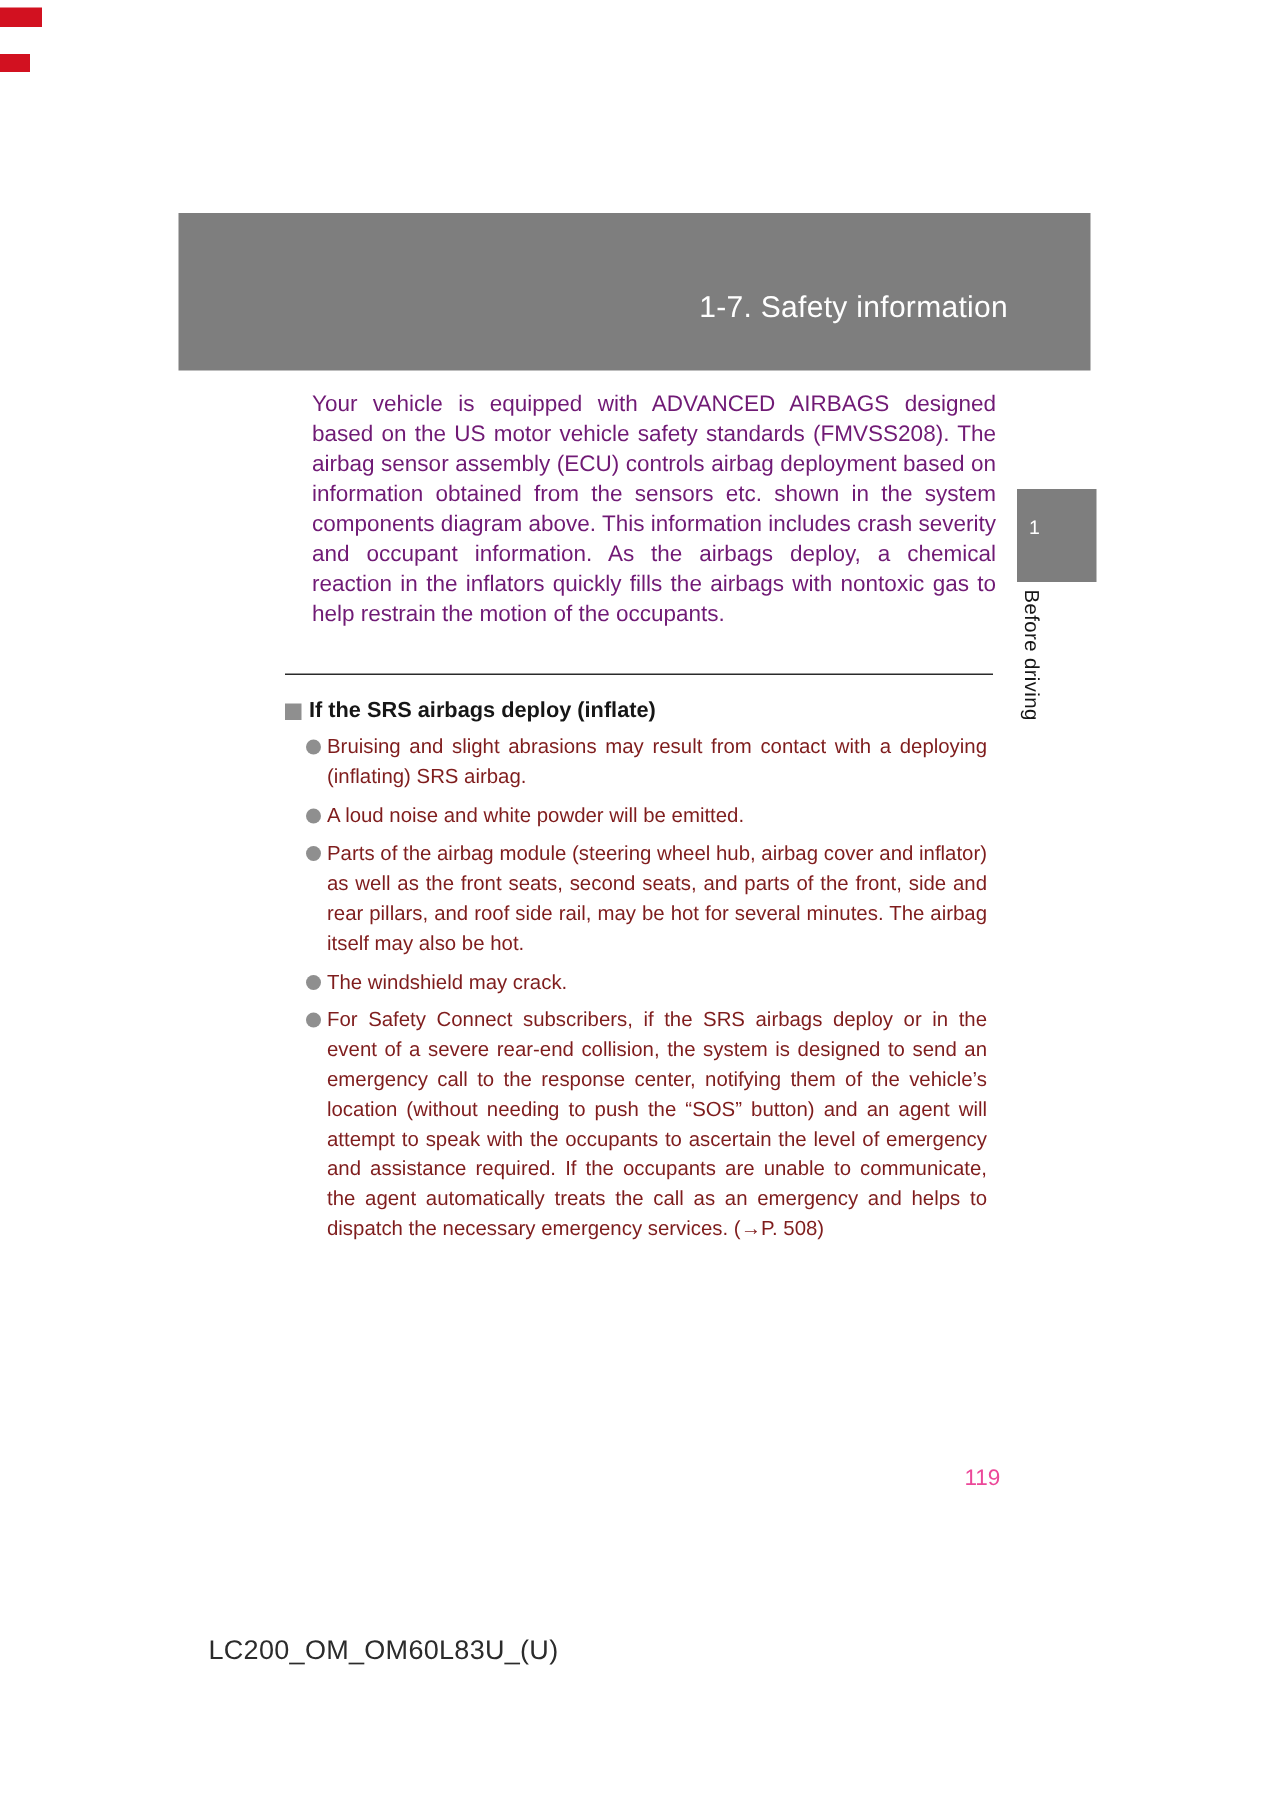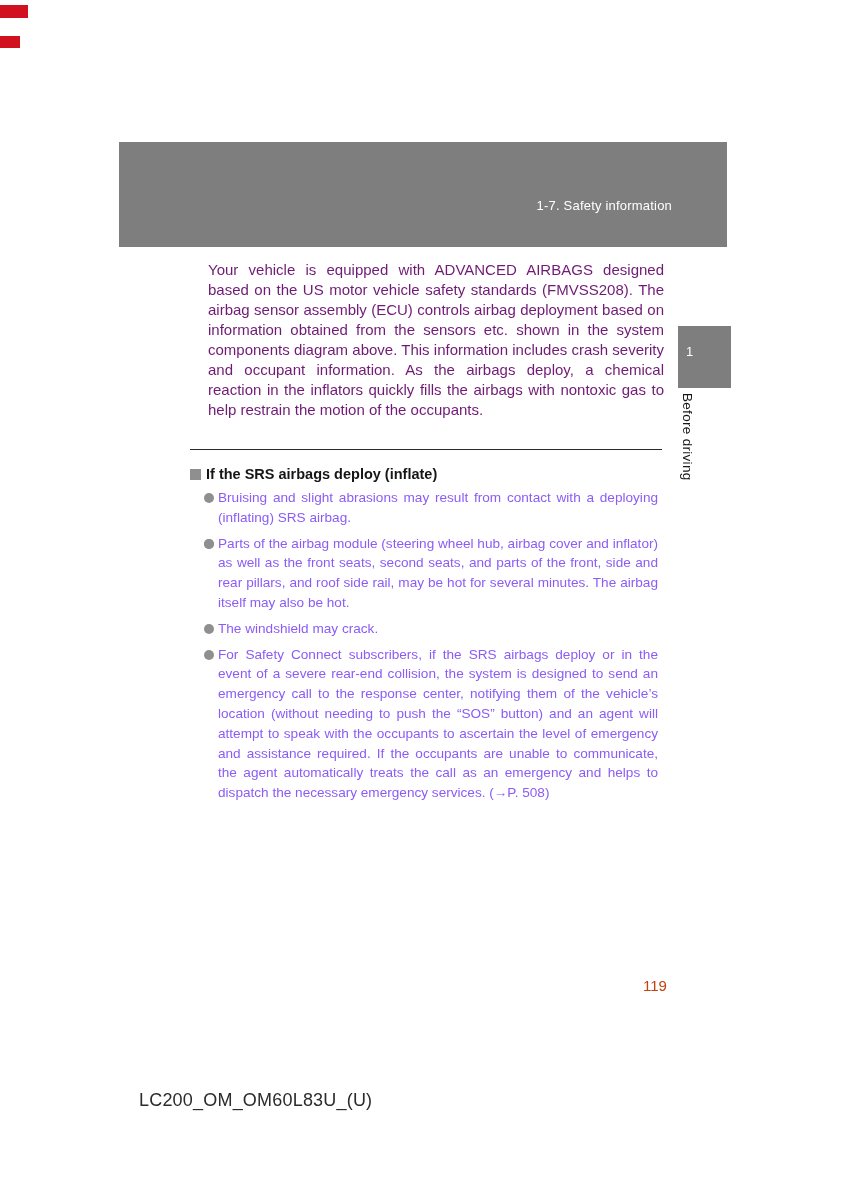--- a/index.html
+++ b/index.html
@@ -24,21 +24,21 @@
     width: 608px; height: 105px;
     background: #7e7e7e;
     display: flex;
     align-items: center;
     justify-content: flex-end;
     box-sizing: border-box;
     padding-right: 55px;
   }
   .header-bar .header-label {
     color: #ffffff;
-    font-size: 13px;
+    font-size: 20px;
     letter-spacing: 0.2px;
     transform: translateY(11px);
   }
 
   
   .intro {
     position: absolute;
     left: 208px; top: 260px;
     width: 456px;
     margin: 0;
@@ -83,21 +83,21 @@
     margin: 0; padding: 0;
     list-style: none;
   }
   .bullet-list li {
     position: relative;
     padding-left: 14px;
     margin: 0 0 6px 0;
     font-size: 13.6px;
     line-height: 19.8px;
     text-align: justify;
-    color: #8b5cf6;
+    color: #7f1d1d;
   }
   .dot-icon {
     position: absolute;
     left: 0; top: 5px;
     width: 10px; height: 10px;
     border-radius: 50%;
     background: #8f8f8f;
   }
 
   
@@ -120,21 +120,21 @@
     writing-mode: vertical-rl;
     font-size: 13.5px;
     color: #161616;
     letter-spacing: 0.3px;
   }
 
   .page-number {
     position: absolute;
     left: 643px; top: 977px;
     font-size: 15px;
-    color: #c2410c;
+    color: #ec4899;
   }
 
   .footer-code {
     position: absolute;
     left: 139px; top: 1090px;
     font-size: 18px;
     color: #2b2b2b;
     letter-spacing: 0.2px;
   }
 </style>
@@ -157,20 +157,21 @@
   <span class="section-title-text">If the SRS airbags deploy (inflate)</span>
 </div>
 
 <ul class="bullet-list">
   <li>
     <span class="dot-icon"></span>
     <span>Bruising and slight abrasions may result from contact with a deploying (inflating) SRS airbag.</span>
   </li>
   <li>
     <span class="dot-icon"></span>
+    <span>A loud noise and white powder will be emitted.</span>
   </li>
   <li>
     <span class="dot-icon"></span>
     <span>Parts of the airbag module (steering wheel hub, airbag cover and inflator) as well as the front seats, second seats, and parts of the front, side and rear pillars, and roof side rail, may be hot for several minutes. The airbag itself may also be hot.</span>
   </li>
   <li>
     <span class="dot-icon"></span>
     <span>The windshield may crack.</span>
   </li>
   <li>

